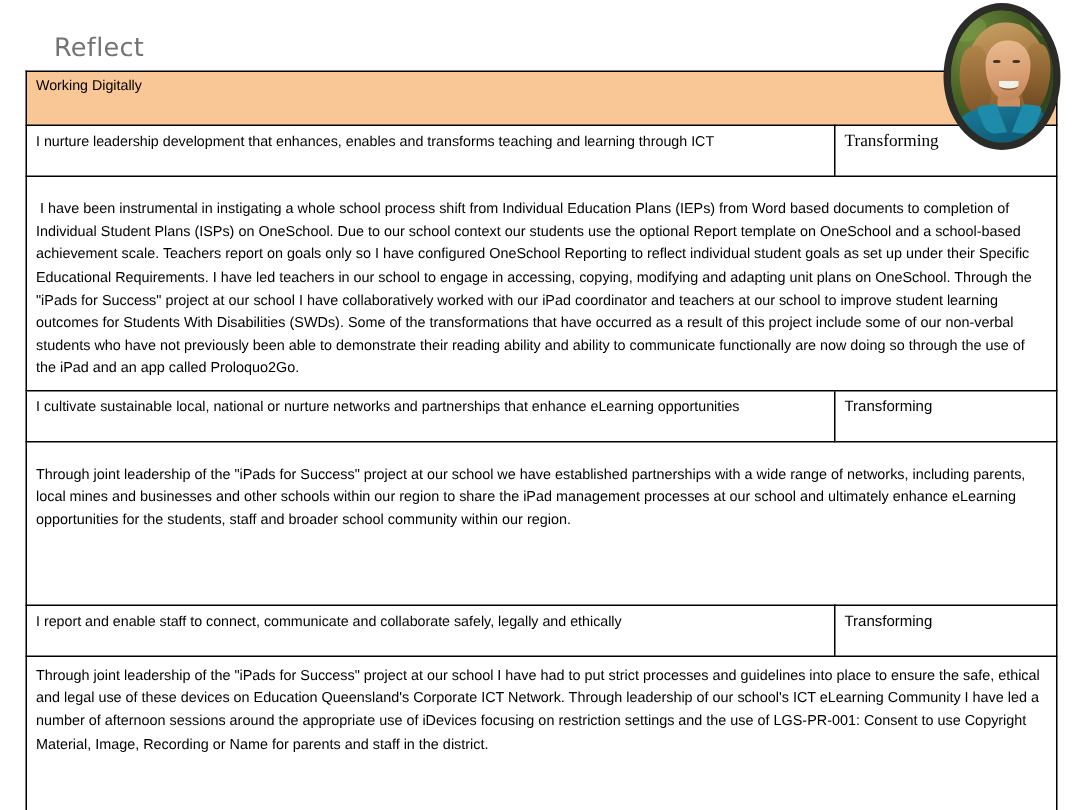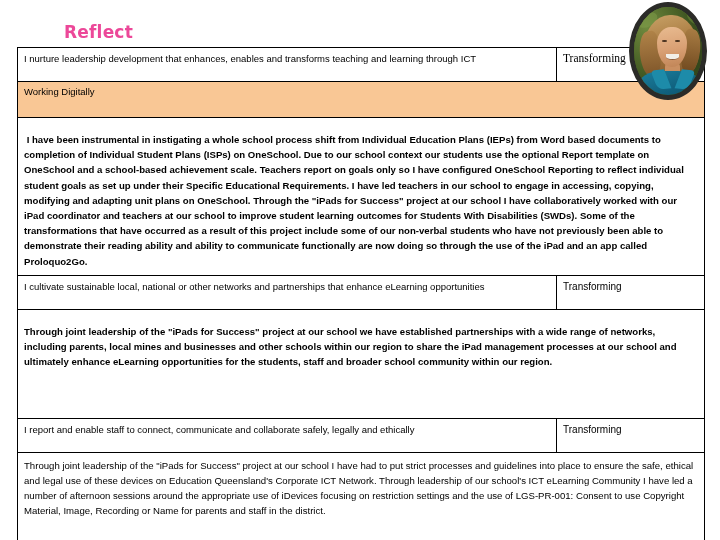--- a/index.html
+++ b/index.html
@@ -18,26 +18,26 @@
   .slide {
     position: absolute;
     left: 0; top: 0;
     width: 720px;
     height: 540px;
   }
 
   
   .slide-title {
     position: absolute;
-    left: 64px;
+    left: 36px;
     top: 22px;
     font-family: "DejaVu Sans", sans-serif;
     font-size: 17px;
-    font-weight: 700;
-    color: #ec4899;
+    font-weight: 400;
+    color: #737373;
     letter-spacing: 0.2px;
     line-height: 20px;
     white-space: nowrap;
   }
 
   
   .reflect-table {
     position: absolute;
     left: 17px;
     top: 47px;
@@ -93,21 +93,21 @@
     padding: 5px 8px 6px 6px !important;
   }
   .body-text {
     font-family: "Liberation Sans", sans-serif;
     font-size: 9.6px;
     color: #000000;
     line-height: 15.2px;
     text-align: left;
     white-space: pre-wrap;
   }
-  .body-cell.pad-top { padding-top: 14px !important; font-weight: bold; }
+  .body-cell.pad-top { padding-top: 14px !important; }
   .body-cell.tall-1 { height: 122px; }
   .body-cell.tall-2 { height: 88px; }
   .body-cell.tall-3 { height: 96px; }
 
   
   .portrait {
     position: absolute;
     left: 629px;
     top: 2px;
     width: 78px;
@@ -225,43 +225,43 @@
 
   <div class="slide-title">Reflect</div>
 
   <table class="reflect-table">
     <colgroup>
       <col>
       <col style="width:148px">
     </colgroup>
     <tbody>
       <tr>
+        <td class="band-cell" colspan="2">
+          <div class="band-label">Working Digitally</div>
+        </td>
+      </tr>
+
+      <tr>
         <td class="statement-cell">
           <div class="statement-text">I nurture leadership development that enhances, enables and transforms teaching and learning through ICT</div>
         </td>
         <td class="rating-cell">
           <div class="rating-text serif">Transforming</div>
         </td>
       </tr>
 
       <tr>
-        <td class="band-cell" colspan="2">
-          <div class="band-label">Working Digitally</div>
-        </td>
-      </tr>
-
-      <tr>
         <td class="body-cell tall-1 pad-top" colspan="2">
           <div class="body-text"> I have been instrumental in instigating a whole school process shift from Individual Education Plans (IEPs) from Word based documents to completion of Individual Student Plans (ISPs) on OneSchool. Due to our school context our students use the optional Report template on OneSchool and a school-based achievement scale. Teachers report on goals only so I have configured OneSchool Reporting to reflect individual student goals as set up under their Specific Educational Requirements. I have led teachers in our school to engage in accessing, copying, modifying and adapting unit plans on OneSchool. Through the "iPads for Success" project at our school I have collaboratively worked with our iPad coordinator and teachers at our school to improve student learning outcomes for Students With Disabilities (SWDs). Some of the transformations that have occurred as a result of this project include some of our non-verbal students who have not previously been able to demonstrate their reading ability and ability to communicate functionally are now doing so through the use of the iPad and an app called Proloquo2Go.</div>
         </td>
       </tr>
 
       <tr>
         <td class="statement-cell">
-          <div class="statement-text">I cultivate sustainable local, national or other networks and partnerships that enhance eLearning opportunities</div>
+          <div class="statement-text">I cultivate sustainable local, national or nurture networks and partnerships that enhance eLearning opportunities</div>
         </td>
         <td class="rating-cell">
           <div class="rating-text">Transforming</div>
         </td>
       </tr>
 
       <tr>
         <td class="body-cell tall-2 pad-top" colspan="2">
           <div class="body-text">Through joint leadership of the "iPads for Success" project at our school we have established partnerships with a wide range of networks, including parents, local mines and businesses and other schools within our region to share the iPad management processes at our school and ultimately enhance eLearning opportunities for the students, staff and broader school community within our region.</div>
         </td>

